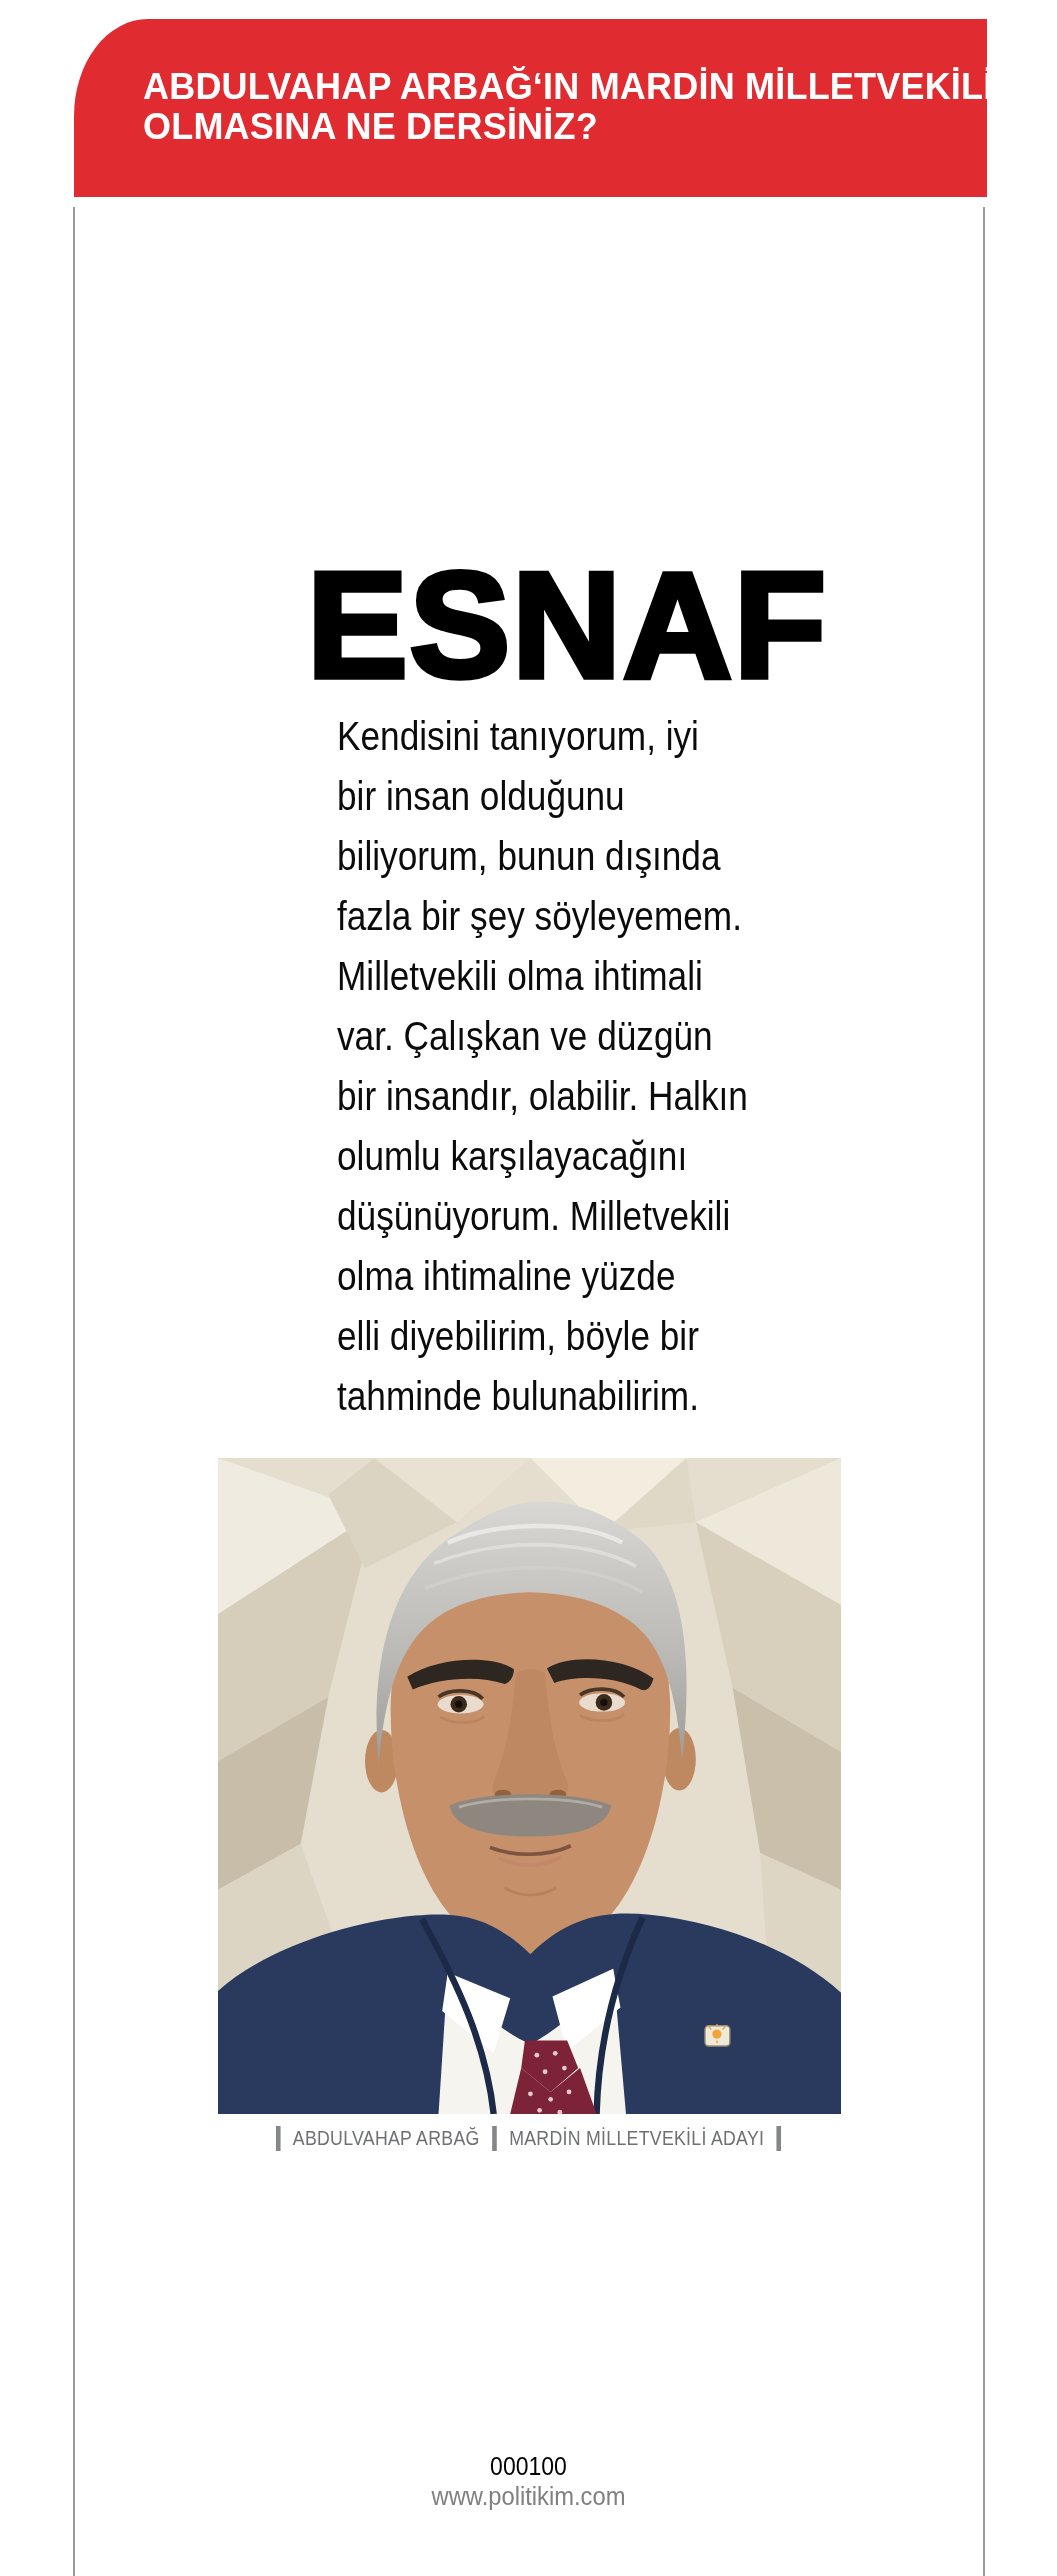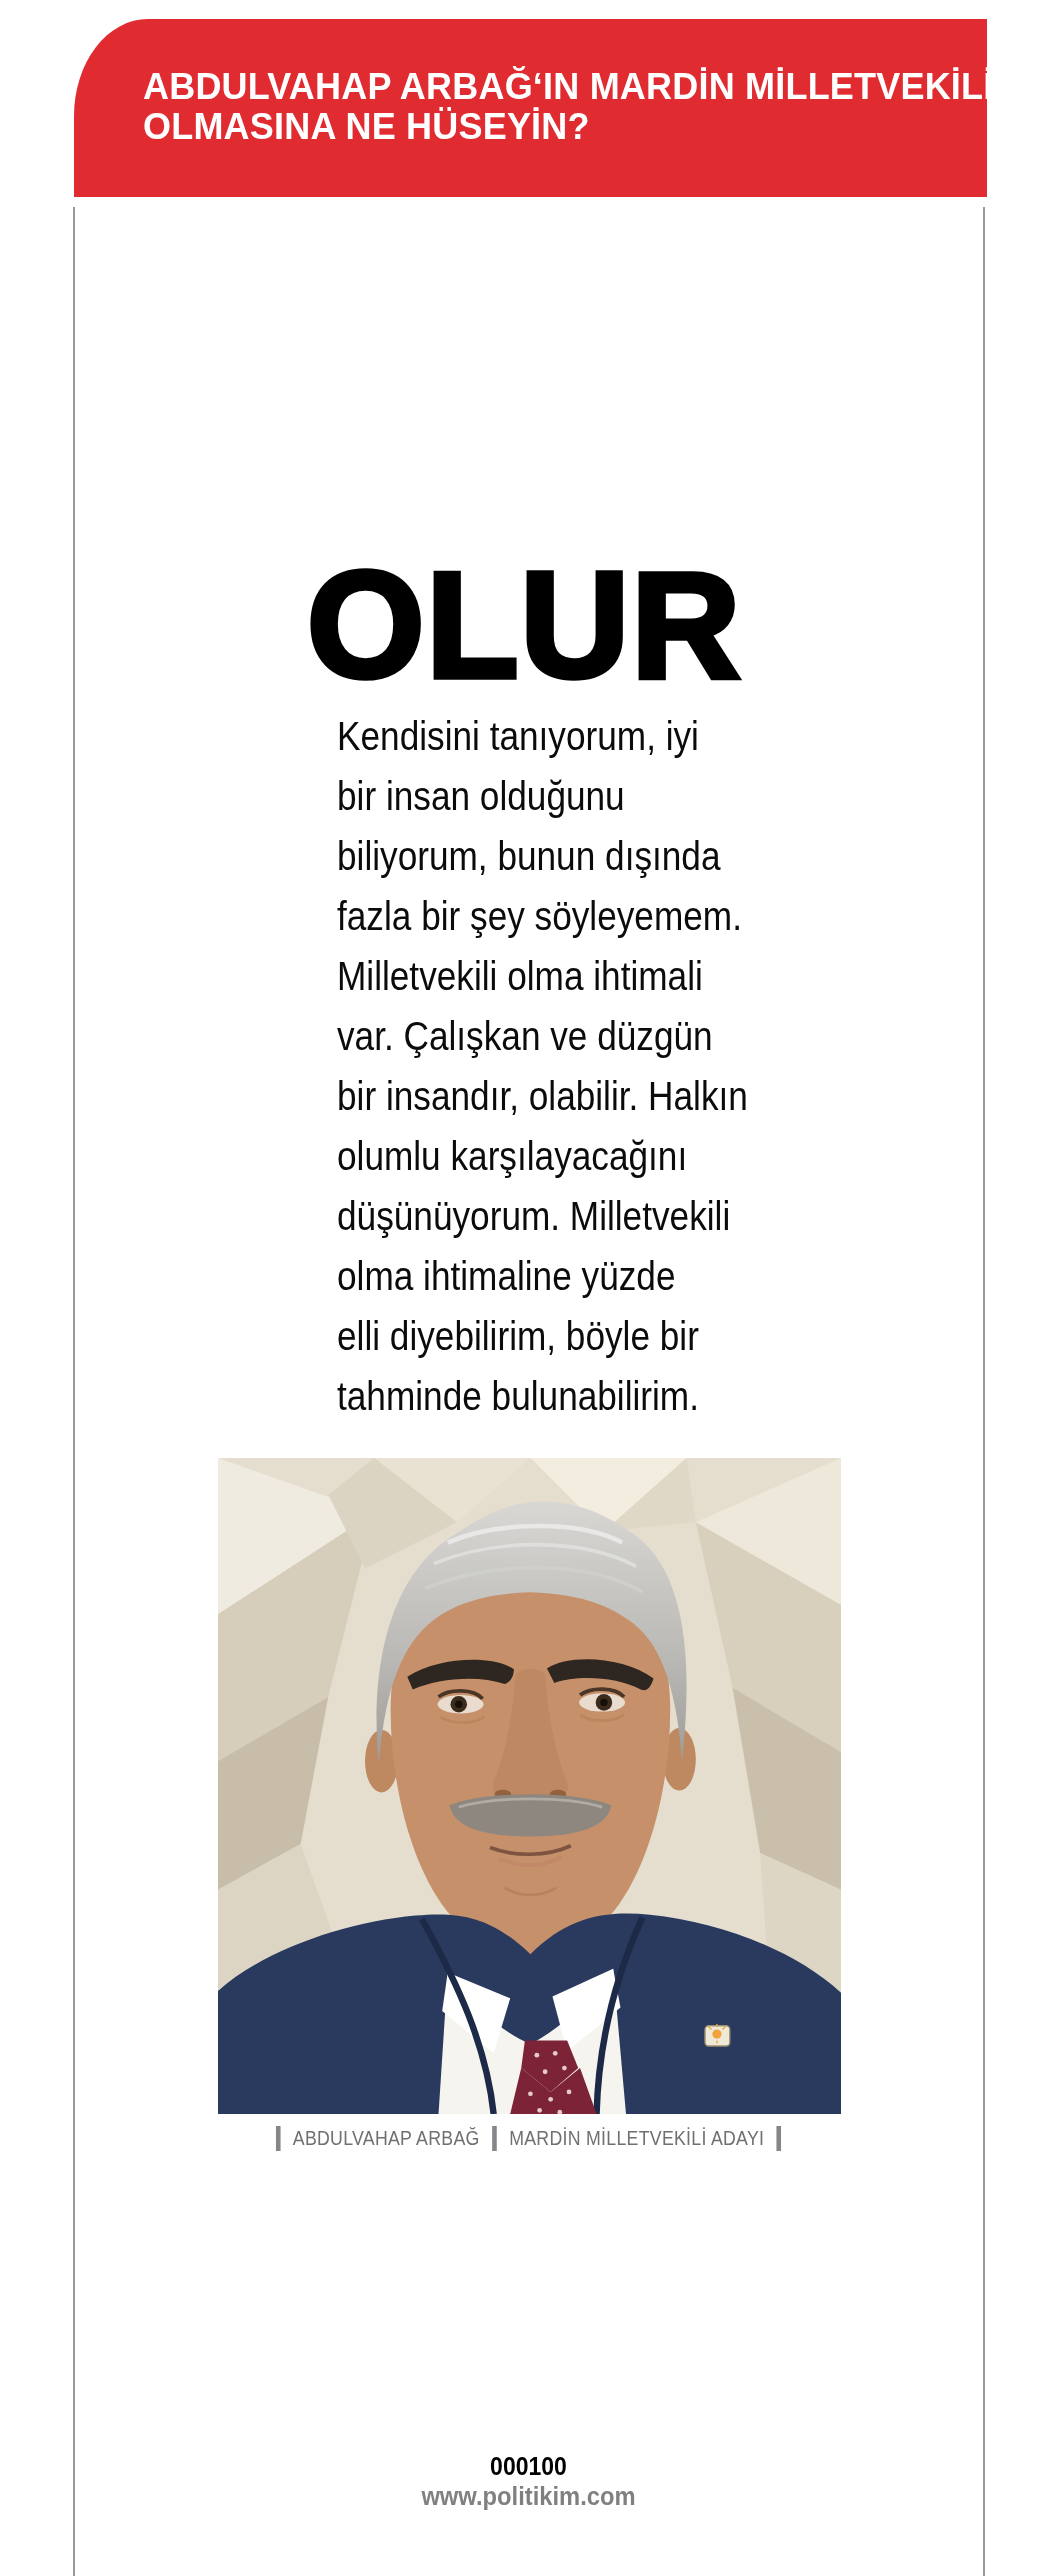--- a/index.html
+++ b/index.html
@@ -59,39 +59,39 @@
   
   .caption{
     position:absolute;left:0;top:2126px;width:100%;
     display:flex;justify-content:center;align-items:center;gap:13.8px;
     transform:scaleX(0.92);
   }
   .caption-bar{width:4.6px;height:25px;background:#85868A;}
   .caption-text{font-size:19.3px;line-height:25px;color:#6F7072;letter-spacing:0.3px;white-space:nowrap;}
 
   
-  .footer{position:absolute;left:0;top:2451px;width:100%;text-align:center;font-weight:bold;}
+  .footer{position:absolute;left:0;top:2451px;width:100%;text-align:center;}
   .footer-code{font-size:25px;line-height:30px;color:#000;transform:scaleX(0.92);}
   .footer-site{font-size:25px;line-height:31px;color:#808080;transform:scaleX(0.95);}
 </style>
 </head>
 <body>
 
 <div class="page">
 
   <div class="side-line left"></div>
   <div class="side-line right"></div>
 
   <div class="header-box">
     <div class="header-line">ABDULVAHAP ARBAĞ‘IN MARDİN MİLLETVEKİLİ</div>
-    <div class="header-line">OLMASINA NE HÜSEYİN?</div>
-  </div>
-
-
-  <div class="verdict">OLUR</div>
+    <div class="header-line">OLMASINA NE DERSİNİZ?</div>
+  </div>
+
+
+  <div class="verdict">ESNAF</div>
 
   <div class="quote">
     <div class="quote-line">Kendisini tanıyorum, iyi</div>
     <div class="quote-line">bir insan olduğunu</div>
     <div class="quote-line">biliyorum, bunun dışında</div>
     <div class="quote-line">fazla bir şey söyleyemem.</div>
     <div class="quote-line">Milletvekili olma ihtimali</div>
     <div class="quote-line">var. Çalışkan ve düzgün</div>
     <div class="quote-line">bir insandır, olabilir. Halkın</div>
     <div class="quote-line">olumlu karşılayacağını</div>

